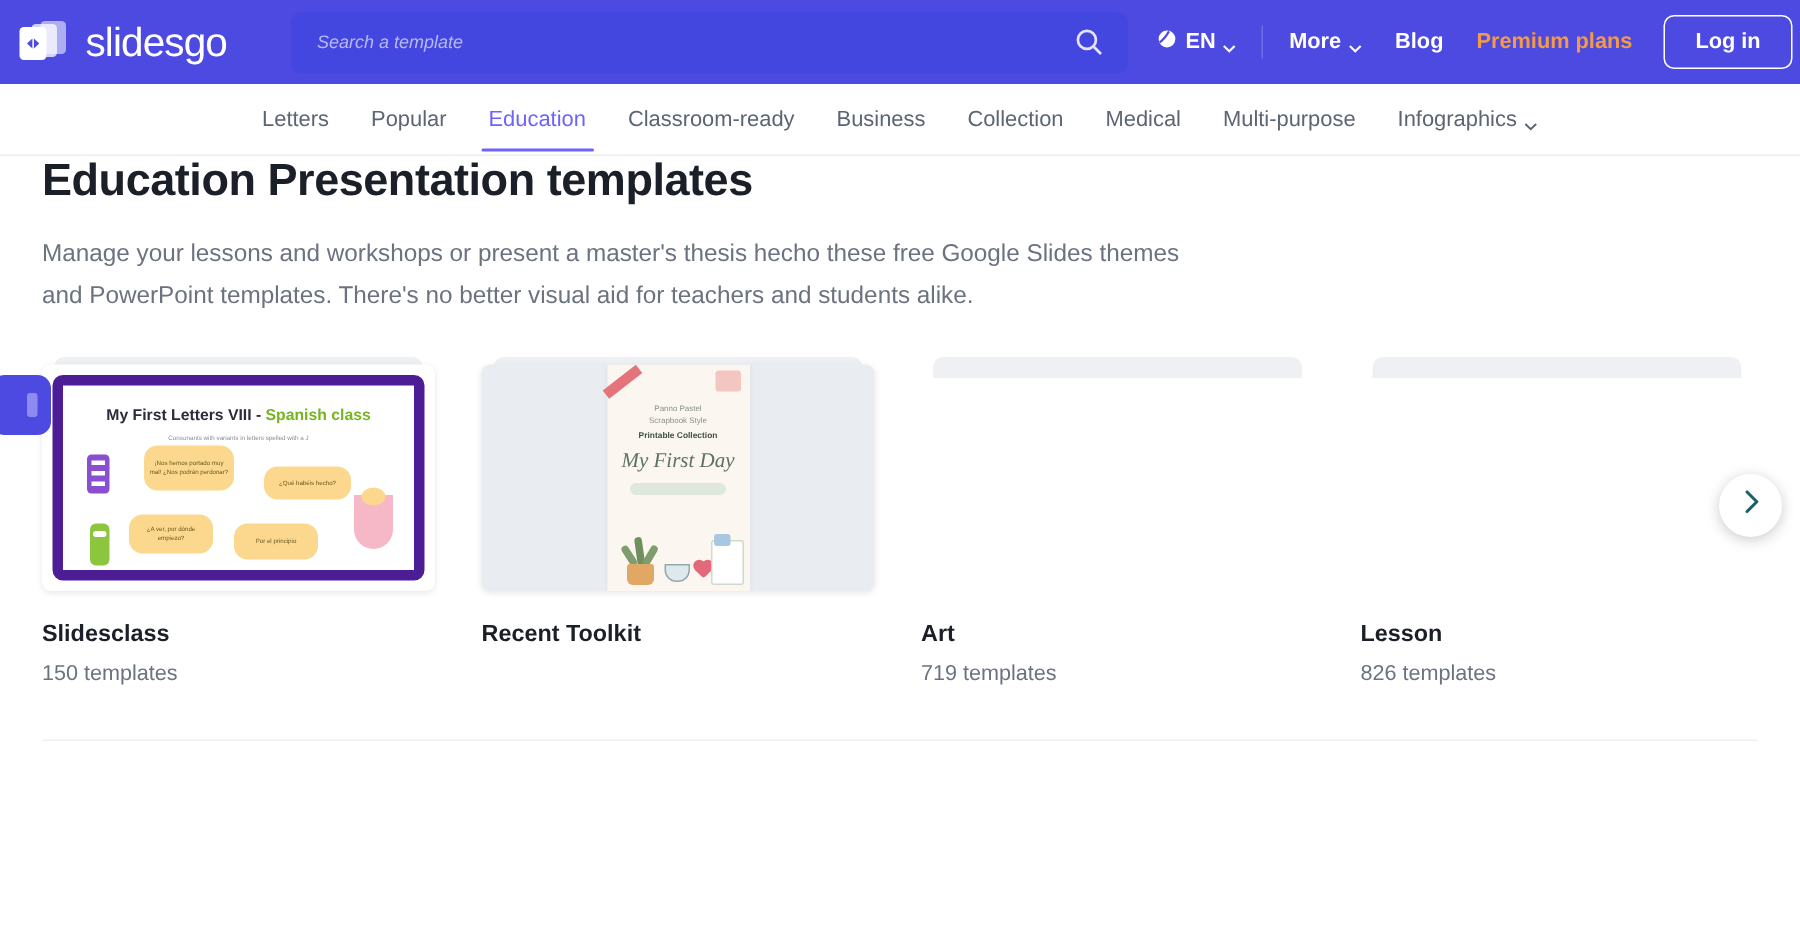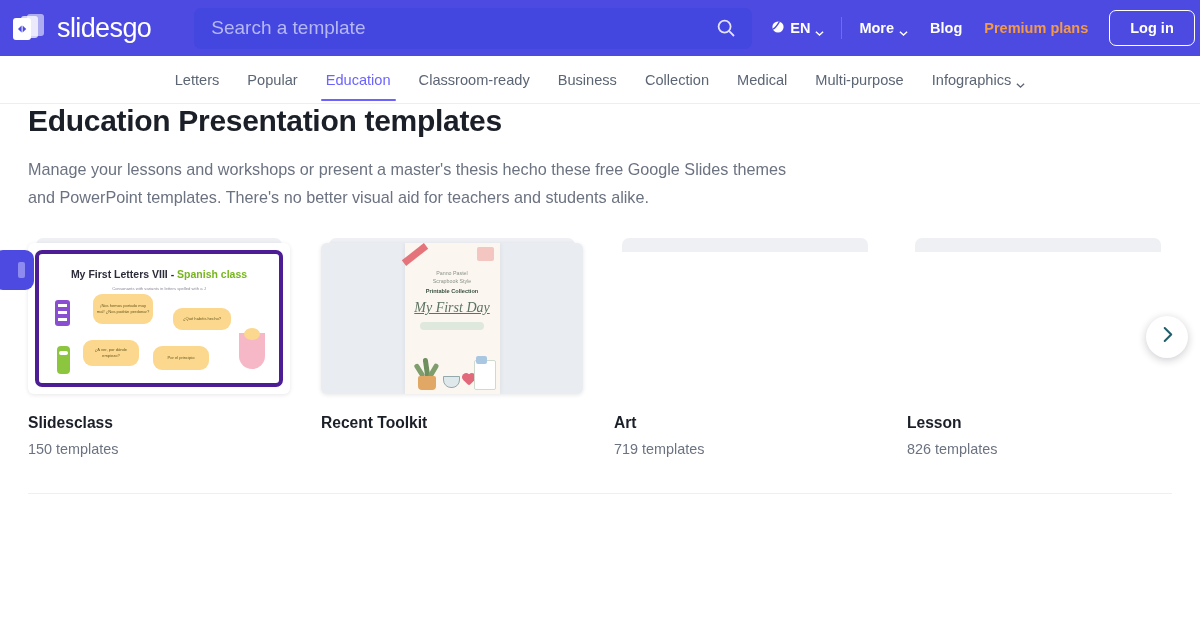--- a/index.html
+++ b/index.html
@@ -25,22 +25,23 @@
     letter-spacing: -0.6px; line-height: 1;
   }
   .search-box {
     flex: none; width: 558px; height: 41px; margin-left: 43px;
     background: #4446e0; border-radius: 7px;
     display: flex; align-items: center;
     padding: 0 16px 0 17px; position: relative;
   }
   .search-input {
     flex: 1; background: transparent; border: none; outline: none;
-    color: #ffffff; font-size: 19px;
+    color: #ffffff; font-size: 12px;
     font-family: "Liberation Sans", sans-serif;
+    font-style: italic;
   }
   .search-input::placeholder { color: #b6b8f2; opacity: 1; }
   .search-btn { flex: none; width: 20px; height: 20px; opacity: .85; }
 
   .hdr-right { display: flex; align-items: center; margin-left: 8px; }
   .hdr-item {
     display: flex; align-items: center; gap: 5px;
     color: #ffffff; font-size: 14.5px; font-weight: 700;
     padding: 0 11px; height: 40px; cursor: pointer;
     white-space: nowrap;
@@ -126,21 +127,21 @@
     background: #8e8bf0;
   }
 
   .bottom-divider {
     margin: 36px 28px 0; height: 1px; background: #edeff3;
   }
 
   
   .t1 { background: #ffffff; padding: 7px; }
   .t1-inner {
-    width: 100%; height: 100%; border: 4px solid #4c1d95;
+    width: 100%; height: 100%; border: 7px solid #4c1d95;
     border-radius: 7px; background: #fff; position: relative; overflow: hidden;
   }
   .t1-title {
     text-align: center; margin-top: 14px;
     font-size: 10.5px; font-weight: 700; color: #2c2c3a;
   }
   .t1-title i { color: #77b51e; font-style: normal; }
   .t1-sub {
     text-align:center; font-size:4.2px; color:#8a8a96; margin-top:6px;
   }
@@ -168,21 +169,21 @@
 
   .t2 { background: #e9edf1; display:flex; align-items:flex-start; justify-content:center; }
   .t2-page {
     width: 95px; height: 100%; background: #fbf7f0; position: relative;
     box-shadow: 0 0 5px rgba(0,0,0,.07);
   }
   .t2-l1 { text-align:center; font-size:5.3px; color:#8a9287; margin-top:26px; line-height:1.65;}
   .t2-l2 { text-align:center; font-size:5.6px; color:#3c5243; font-weight:700; margin-top:2px;}
   .t2-script {
     text-align:center; font-family:"Liberation Serif", serif; font-style:italic;
-    font-size:14px; color:#5d7261; margin-top:6px;text-decoration:underline;
+    font-size:14px; color:#5d7261; margin-top:6px;
   }
   .t2-pill{margin:6px auto 0;width:64px;height:8px;border-radius:4px;background:#dfe8dd;}
   .t2-plant{position:absolute;left:10px;bottom:4px;width:24px;height:34px;}
   .t2-pot{position:absolute;left:3px;bottom:0;width:18px;height:14px;background:#e0a765;border-radius:2px 2px 4px 4px;}
   .t2-leaf{position:absolute;left:9px;bottom:12px;width:5px;height:20px;background:#6f8f5f;border-radius:3px;transform:rotate(-8deg);}
   .t2-leaf2{position:absolute;left:2px;bottom:12px;width:5px;height:15px;background:#7f9d6d;border-radius:3px;transform:rotate(-32deg);}
   .t2-leaf3{position:absolute;left:16px;bottom:12px;width:5px;height:15px;background:#7f9d6d;border-radius:3px;transform:rotate(30deg);}
   .t2-cup{position:absolute;left:38px;bottom:6px;width:17px;height:12px;background:#dfe8ea;border-radius:0 0 8px 8px;border:1px solid #93a9ad;}
   .t2-heart{position:absolute;left:60px;bottom:10px;width:8px;height:8px;background:#e2697a;transform:rotate(45deg);border-radius:0 0 2px 0;}
   .t2-heart::before,.t2-heart::after{content:"";position:absolute;width:8px;height:8px;background:#e2697a;border-radius:50%;}

